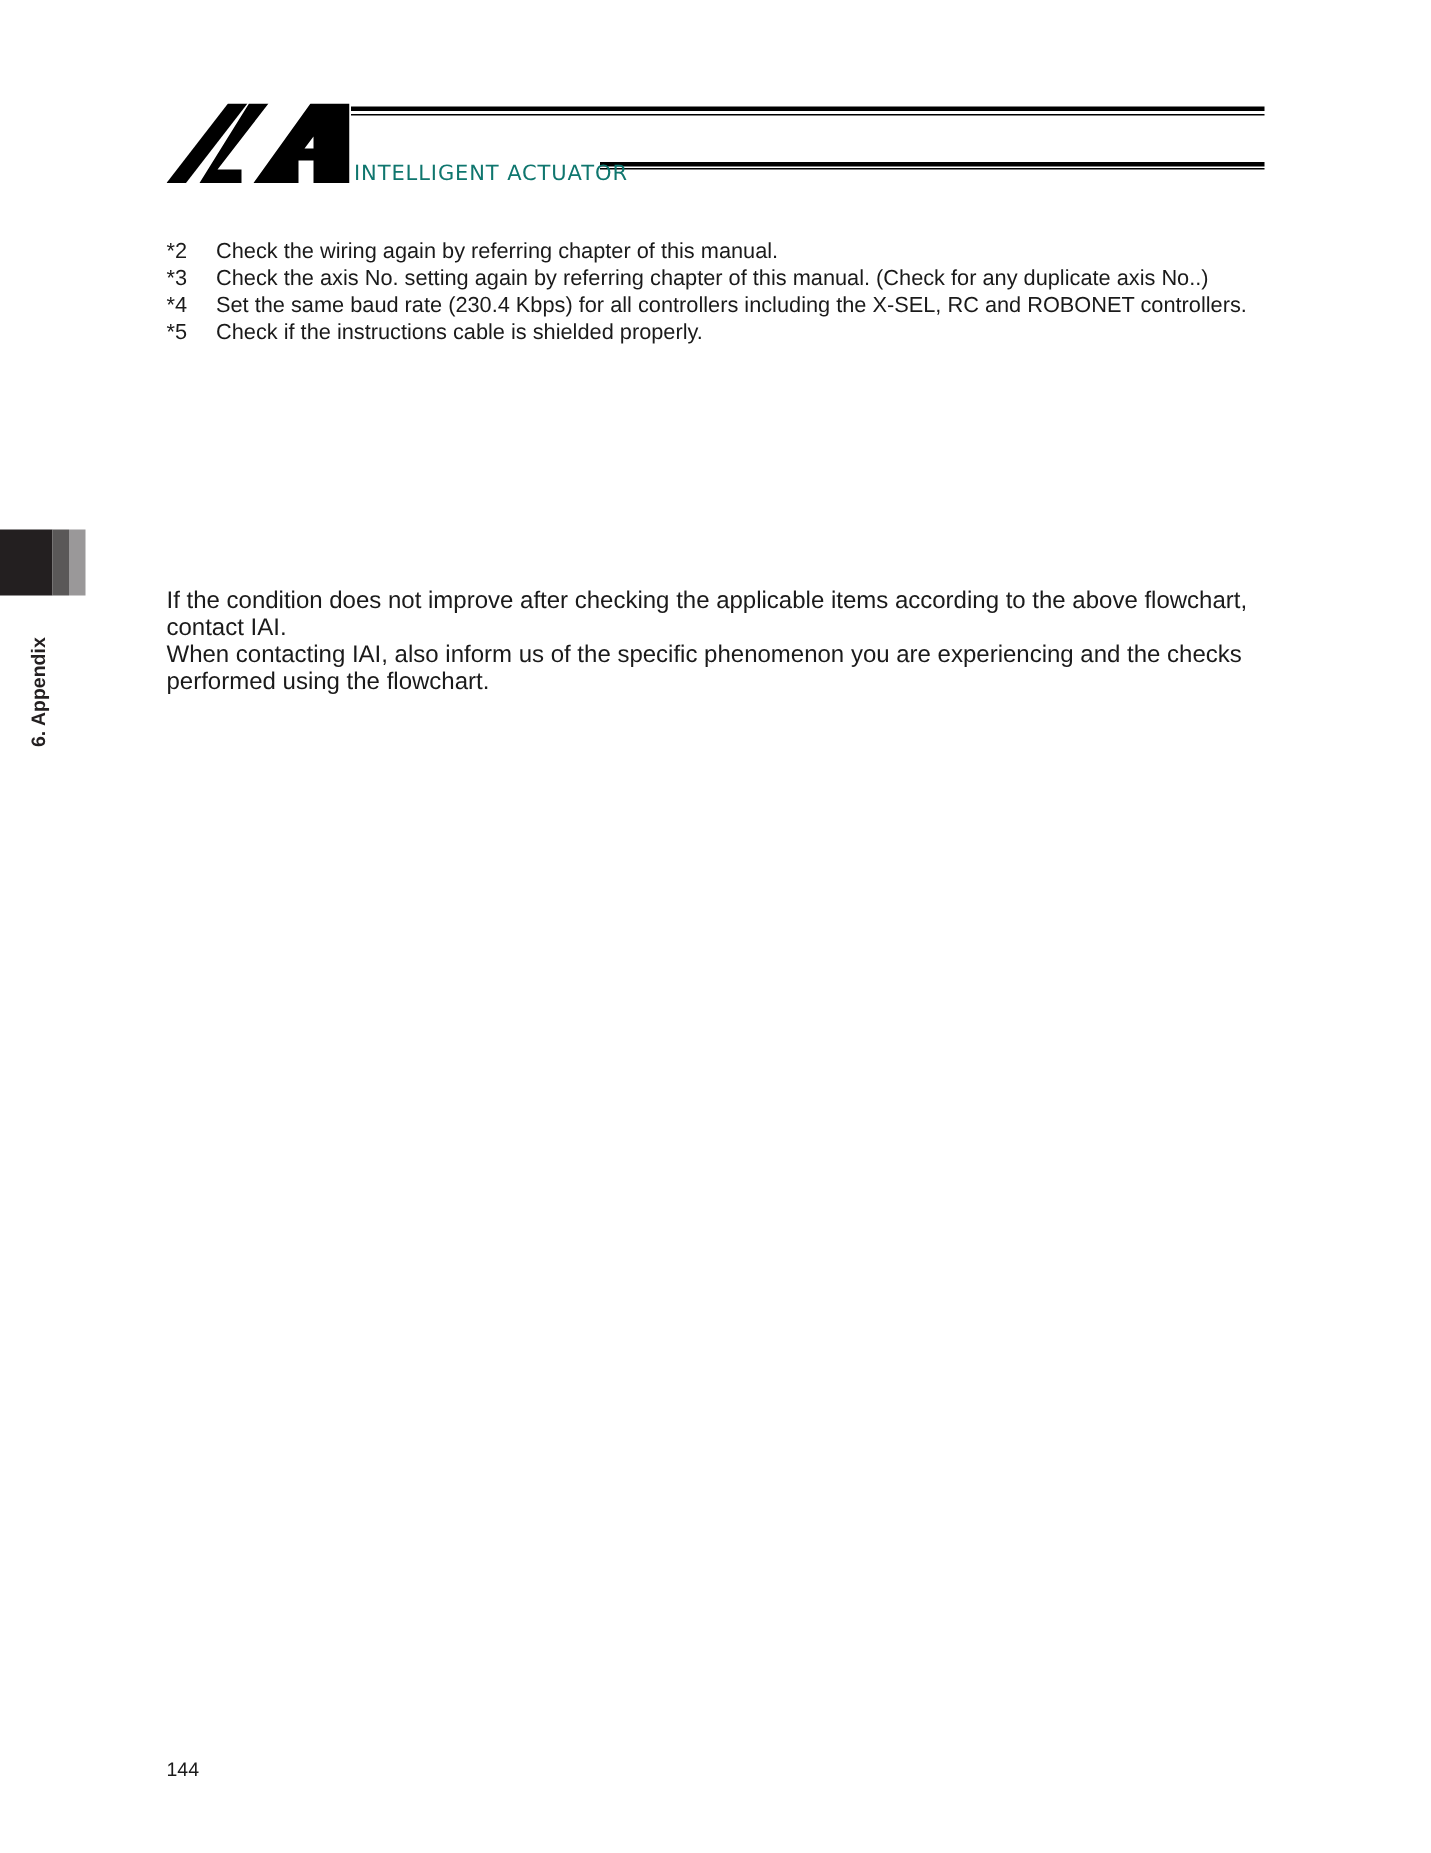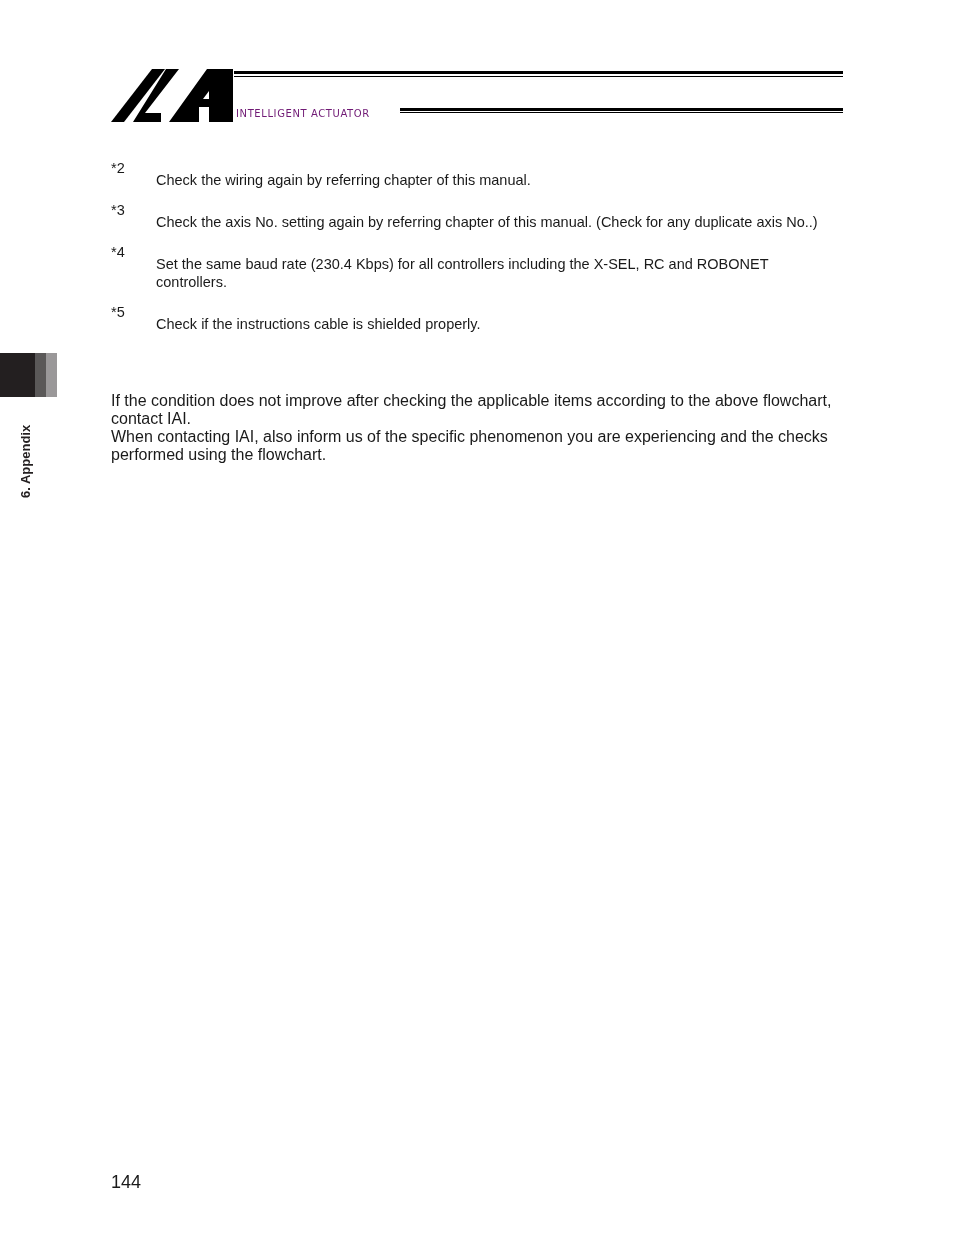--- a/index.html
+++ b/index.html
@@ -1,34 +1,34 @@
 <!DOCTYPE html>
 <html><head>
   <meta charset="utf-8">
   <style>
     html, body { margin: 0; padding: 0; background: #ffffff; }
     body { width: 954px; height: 1235px; position: relative; overflow: hidden;
            font-family: "Liberation Sans", sans-serif; color: #1a1a1a; }
     .logo { position: absolute; left: 111px; top: 69px; width: 122px; height: 53px; }
     .rule { position: absolute; background: #000; }
-    .brand { position: absolute; left: 236px; top: 108px; font-size: 10px; letter-spacing: 0.6px;
-             color: #701a75; font-family: "DejaVu Sans", sans-serif; font-weight: normal; }
+    .brand { position: absolute; left: 236px; top: 108px; font-size: 14px; letter-spacing: 0.6px;
+             color: #0f766e; font-family: "DejaVu Sans", sans-serif; font-weight: normal; }
     .tab-block { position: absolute; left: 0; top: 353px; height: 44px; }
     .tab-dark { position: absolute; left: 0; top: 0; width: 35px; height: 44px; background: #231f20; }
     .tab-mid { position: absolute; left: 35px; top: 0; width: 11px; height: 44px; background: #5a5858; }
     .tab-light { position: absolute; left: 46px; top: 0; width: 11px; height: 44px; background: #9a9899; }
     .side-label { position: absolute; left: 18px; top: 498px; transform-origin: 0 0; transform: rotate(-90deg);
                   font-size: 13px; font-weight: bold; color: #231f20; white-space: nowrap; }
     .notes { position: absolute; left: 111px; top: 159px; width: 740px; font-size: 14.5px; line-height: 18px; }
     .note { display: flex; }
     .note .mark { width: 33px; flex: none; }
     .note .body { flex: 1; }
-    .note .body div { margin: 12px; }
+    .note .body div { margin: 0; }
     .para { position: absolute; left: 111px; top: 392px; width: 740px; font-size: 16px; line-height: 18px; }
-    .page-num { position: absolute; left: 111px; top: 1172px; font-size: 18px; }
+    .page-num { position: absolute; left: 111px; top: 1172px; font-size: 13px; }
   </style>
 </head>
 <body>
 
 <svg class="logo" viewBox="0 0 122 53">
   <polygon points="0,53 13,53 54,0 41,0" fill="#000"></polygon>
   <polygon points="22,53 50,53 50,44 34,44 68,0 55,0" fill="#000"></polygon>
   <polygon points="58,53 88,53 88,38 98,38 98,53 122,53 122,0 96,0" fill="#000"></polygon>
   <polygon points="92,30 98,22 98,30" fill="#fff"></polygon>
 </svg>

